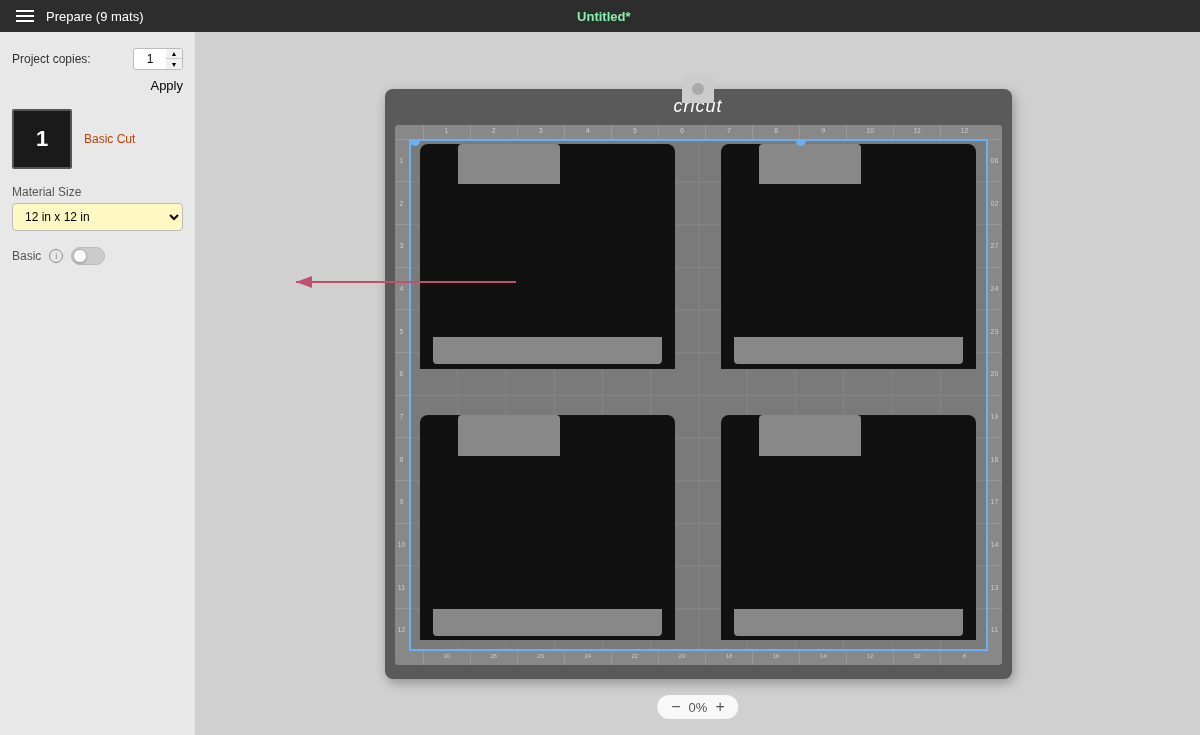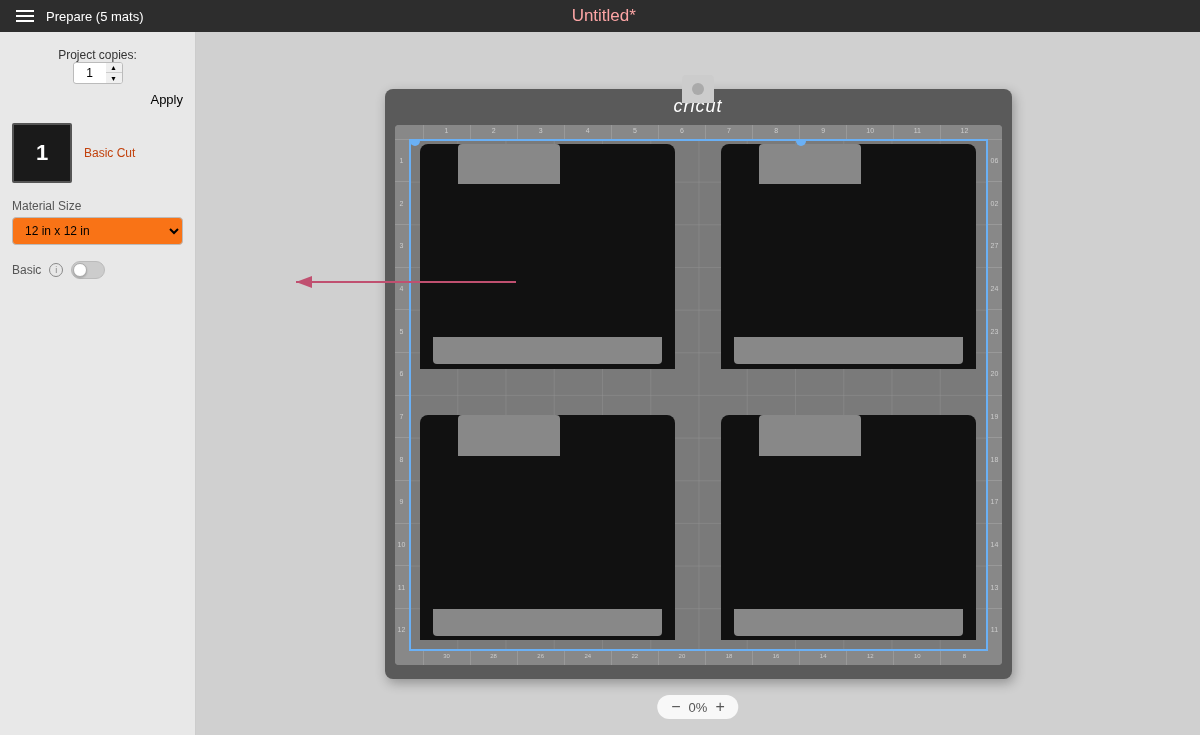--- a/index.html
+++ b/index.html
@@ -39,23 +39,23 @@
       display: block;
       width: 18px;
       height: 2px;
       background: #fff;
     }
     .topbar-title {
       font-size: 13px;
       font-weight: 500;
     }
     .topbar-center {
-      font-size: 17px;
-      font-weight: 400;
-      color: #fca5a5;
+      font-size: 13px;
+      font-weight: 700;
+      color: #86efac;
     }
 
     
     .main-layout {
       display: flex;
       flex: 1;
       overflow: hidden;
     }
 
     
@@ -66,21 +66,20 @@
       display: flex;
       flex-direction: column;
       padding: 16px 12px;
       border-right: 1px solid #ccc;
     }
 
     .project-copies-row {
       display: flex;
       align-items: center;
       margin-bottom: 8px;
-      flex-direction: column;
     }
     .project-copies-label {
       font-size: 12px;
       color: #333;
       flex: 1;
     }
     .copies-input-wrap {
       display: flex;
       align-items: center;
       border: 1px solid #bbb;
@@ -161,21 +160,21 @@
     .material-size-label {
       font-size: 12px;
       color: #555;
       margin-bottom: 4px;
     }
     .material-size-select {
       width: 100%;
       padding: 5px 8px;
       border: 1px solid #bbb;
       border-radius: 4px;
-      background: #f97316;
+      background: #fef9c3;
       font-size: 12px;
       appearance: auto;
       cursor: pointer;
       outline: none;
       margin-bottom: 16px;
     }
 
     
     .mirror-row {
       display: flex;
@@ -459,21 +458,21 @@
 </head>
 <body>
 
 <div class="topbar">
   <div class="topbar-left">
     <div class="hamburger-icon">
       <span></span>
         <span></span>
         <span></span>
     </div>
-    <span class="topbar-title">Prepare (5 mats)</span>
+    <span class="topbar-title">Prepare (9 mats)</span>
   </div>
   <div class="topbar-center">Untitled*</div>
   <div style="width:120px"></div>
 </div>
 
 <div class="main-layout">
 
   <div class="sidebar">
 
     <div class="project-copies-row">

